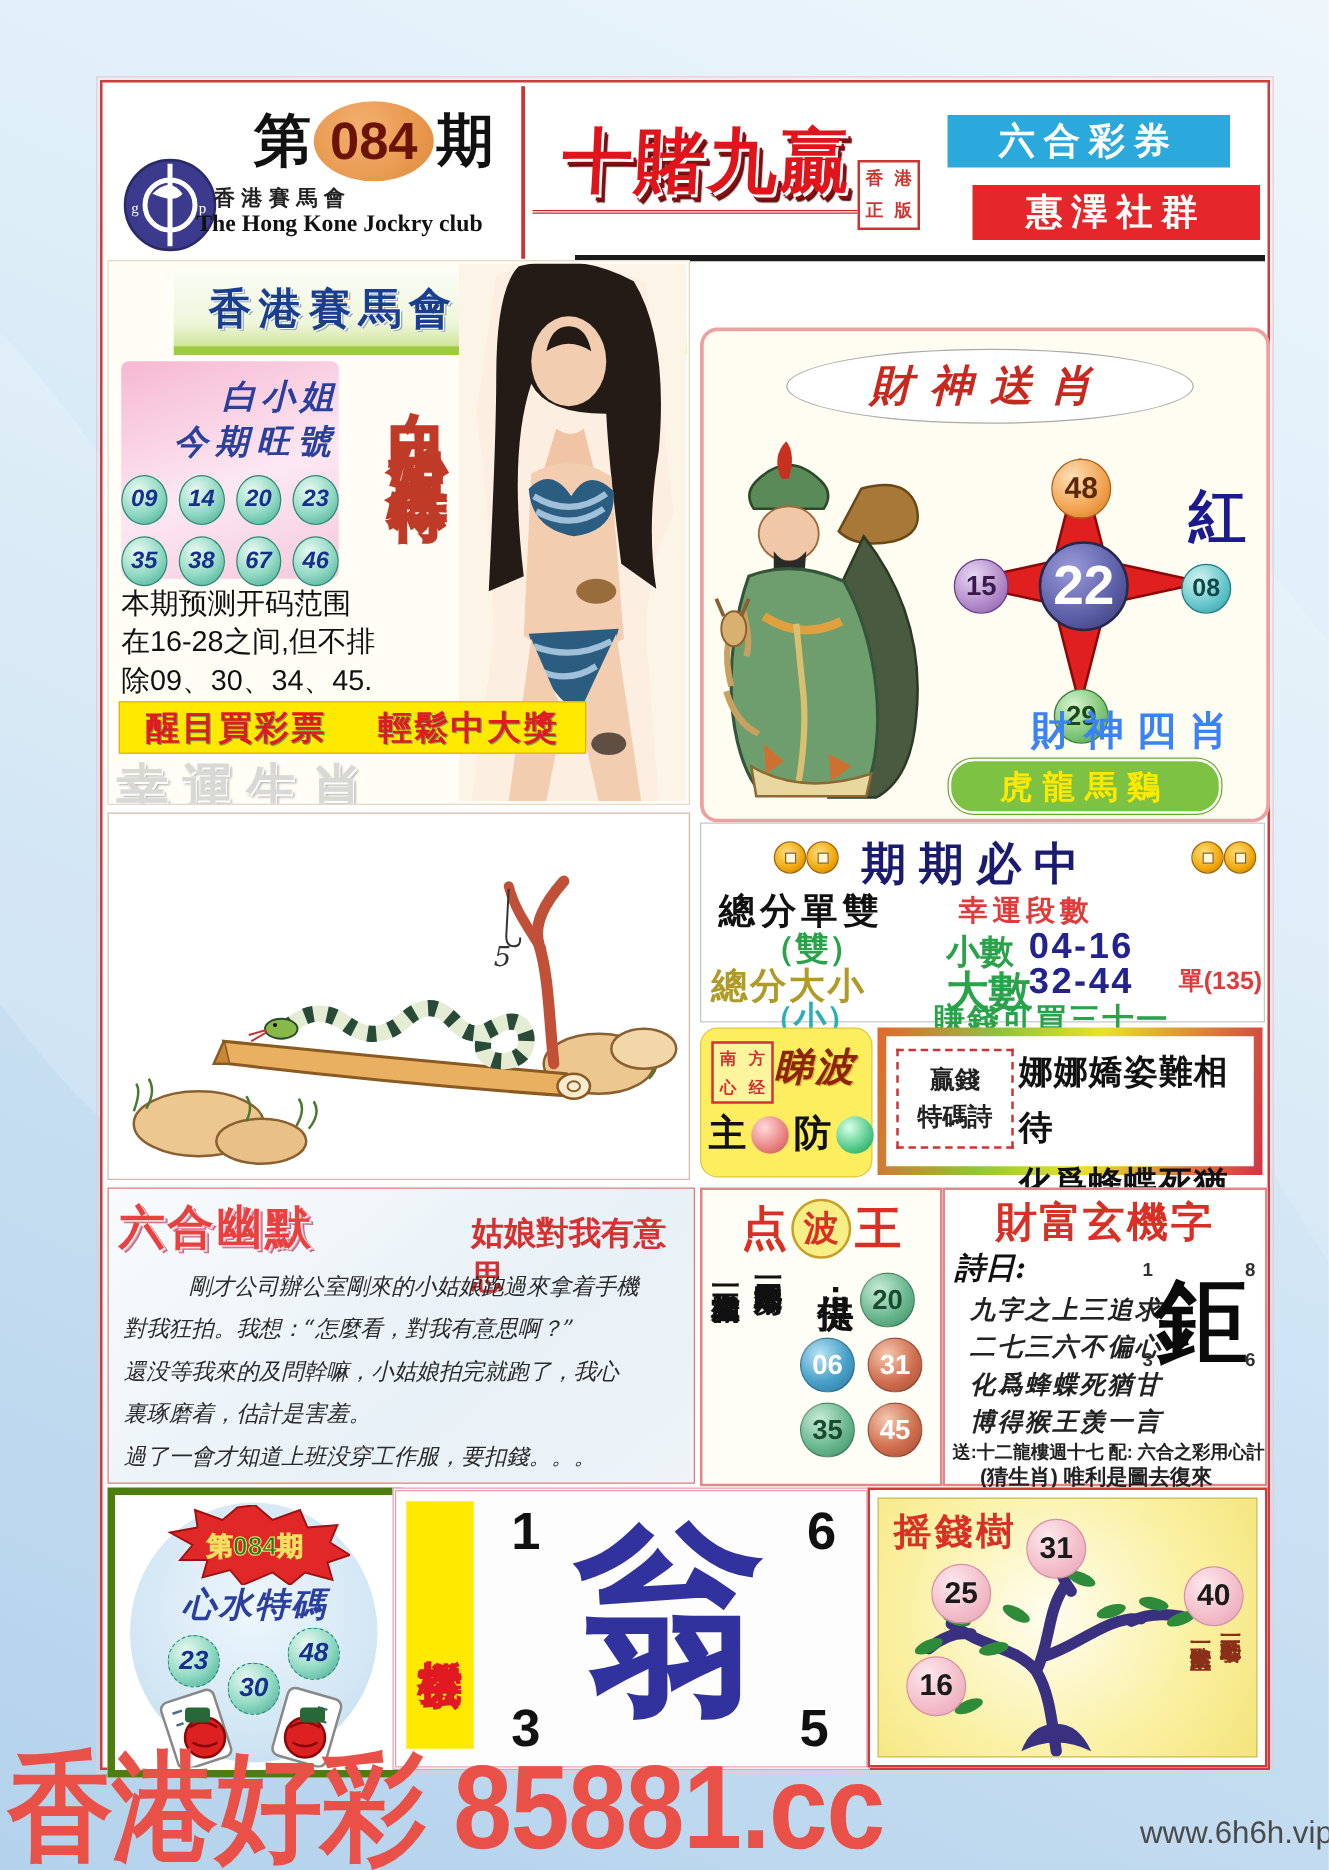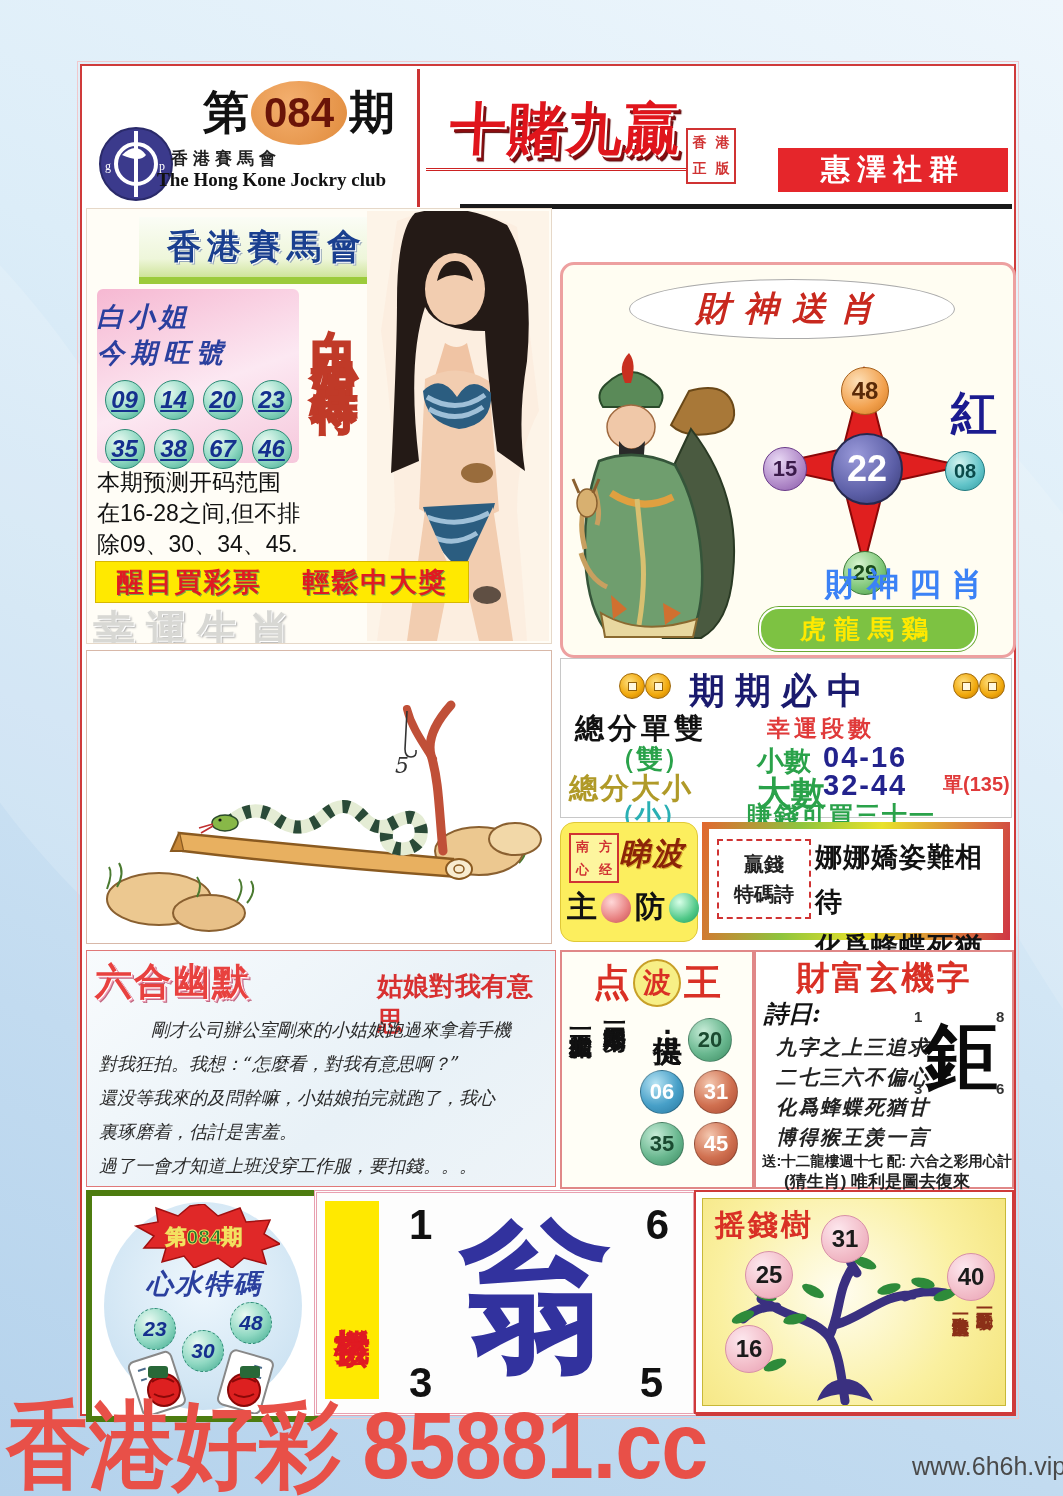--- a/index.html
+++ b/index.html
@@ -31,28 +31,28 @@
   .badge-blue{left:676px;top:26px;width:226px;height:42px;background:#2ba9dc;}
   .badge-red{left:696px;top:82px;width:230px;height:44px;background:#e5262b;}
   .black-rule{left:378px;top:138px;width:552px;height:5px;background:#1a1a1a;}
   
   .jockey{left:4px;top:142px;width:464px;height:434px;background:#fffdf6;border:1px solid #e6d8c8;overflow:hidden;}
   .jp-banner{left:52px;top:8px;width:410px;height:60px;background:linear-gradient(#fbfdf6,#eef6da 70%,#cfe49a);
     border-bottom:7px solid #9ccb3b;display:flex;align-items:center;}
   .jp-banner-title{font-size:34px;font-weight:bold;color:#1a3f8f;letter-spacing:6px;margin-left:28px;
     text-shadow:1px 1px 0 #fff,2px 2px 0 #9ab;}
   .jp-horses{font-size:40px;color:#3a5a2a;margin-left:14px;letter-spacing:-8px;}
-  .jp-pink{left:10px;top:80px;width:202px;height:174px;border-radius:6px;
-    background:linear-gradient(160deg,#f6b8d2,#fce8f2 55%,#f6c8dc);text-align:left;}
+  .jp-pink{left:10px;top:80px;width:174px;height:174px;border-radius:6px;
+    background:linear-gradient(160deg,#f6b8d2,#fce8f2 55%,#f6c8dc);text-align:right;}
   .jp-lady1{font-size:27px;font-weight:bold;color:#2a3f9e;margin-top:10px;font-style:italic;letter-spacing:4px;}
   .jp-lady2{font-size:27px;font-weight:bold;color:#2a3f9e;font-style:italic;letter-spacing:6px;}
   .jp-ballrow{display:flex;justify-content:center;gap:9px;margin-top:9px;}
   .tealball{width:38px;height:38px;border-radius:50%;display:flex;align-items:center;justify-content:center;
     background:radial-gradient(circle at 35% 30%,#eafaf2,#8fd8c2 55%,#3fa88e);border:1px solid #2a8a74;
-    color:#15308e;font-weight:bold;font-size:24px;font-style:italic;text-decoration:underline;}
+    color:#15308e;font-weight:bold;font-size:19px;font-style:italic;}
   .jp-slogan{left:218px;top:86px;width:60px;height:344px;writing-mode:vertical-rl;text-orientation:upright;
     font-size:46px;font-weight:bold;color:#fbe4da;-webkit-text-stroke:2.5px #c03a28;letter-spacing:14px;line-height:60px;}
   .jp-photo{left:280px;top:2px;width:182px;height:430px;}
   .jp-pred{left:10px;top:258px;width:236px;font-size:23px;color:#111;line-height:31px;}
   .jp-yellow{left:8px;top:352px;width:372px;height:40px;background:#ffe900;border:1px solid #d8b800;
     display:flex;align-items:center;justify-content:space-around;font-size:27px;font-weight:bold;color:#e01a22;
     text-shadow:1px 1px 0 #7a4;letter-spacing:2px;}
   .jp-water{left:6px;top:394px;font-size:42px;font-weight:bold;letter-spacing:10px;color:#d8d8d4;
     text-shadow:1px 1px 0 #fff,2px 2px 2px #aaa;}
   
@@ -194,20 +194,21 @@
   <div class="abs masthead">十賭九贏</div>
   <div class="abs masthead-rule"></div>
 
   <div class="abs stamp">
     <span>香</span>
     <span>港</span>
     <span>正</span>
     <span>版</span>
   </div>
 
+  <div class="abs badge badge-blue">六合彩券</div>
   <div class="abs badge badge-red">惠澤社群</div>
   <div class="abs black-rule"></div>
 
   <div class="abs jockey">
     <div class="abs jp-banner">
       <span class="jp-banner-title">香港賽馬會</span>
       <span class="jp-horses">♞♞</span>
     </div>
 
     <div class="abs jp-pink">
@@ -319,21 +320,21 @@
       <ellipse cx="16" cy="160" rx="10" ry="14" fill="#d8b070" stroke="#8a6030" stroke-width="1.5"></ellipse>
       <path d="M8 150 l-6 -14 M22 150 l6 -14" stroke="#8a6030" stroke-width="3"></path>
     </svg>
 
     <svg class="abs cs-star" width="210" height="210" viewBox="0 0 210 210">
       <polygon points="105,6 126,88 204,105 126,122 105,204 84,122 6,105 84,88" fill="#e01f1f" stroke="#8a0808" stroke-width="2"></polygon>
     </svg>
 
     <div class="ballc" style="left:278px;top:102px;width:46px;height:46px;font-size:24px;color:#5a2a08;background:radial-gradient(circle at 35% 30%,#fde0b8,#f2a14e 60%,#d07820);border:1px solid #a8601a;">48</div>
     <div class="ballc" style="left:200px;top:182px;width:42px;height:42px;font-size:22px;color:#3a1a4a;background:radial-gradient(circle at 35% 30%,#e8d8f4,#b089c8 60%,#8858a8);border:1px solid #6a3a8a;">15</div>
-    <div class="ballc" style="left:268px;top:168px;width:68px;height:68px;font-size:36px;color:#fff;background:radial-gradient(circle at 35% 30%,#9a9ada,#5b5ea6 60%,#34366e);border:2px solid #26284e;">22</div>
+    <div class="ballc" style="left:268px;top:168px;width:68px;height:68px;font-size:44px;color:#fff;background:radial-gradient(circle at 35% 30%,#9a9ada,#5b5ea6 60%,#34366e);border:2px solid #26284e;">22</div>
     <div class="ballc" style="left:382px;top:186px;width:38px;height:38px;font-size:20px;color:#0a4a4a;background:radial-gradient(circle at 35% 30%,#d4f4f0,#62c4c9 60%,#2f9aa0;);border:1px solid #1f7a80;background:radial-gradient(circle at 35% 30%,#d4f4f0,#62c4c9 60%,#2f9aa0);">08</div>
     <div class="ballc" style="left:280px;top:286px;width:42px;height:42px;font-size:22px;color:#1a4a1a;background:radial-gradient(circle at 35% 30%,#d8f4d0,#7cc576 60%,#4a9a48);border:1px solid #3a7a38;">29</div>
 
     <div class="abs cs-red-word">紅</div>
     <div class="abs cs-four">財神四肖</div>
     <div class="abs cs-pill">虎龍馬鷄</div>
   </div>
 
   <div class="abs qiqi">
     <span class="abs q-coins-l"><span class="coin"></span><span class="coin"></span></span>

